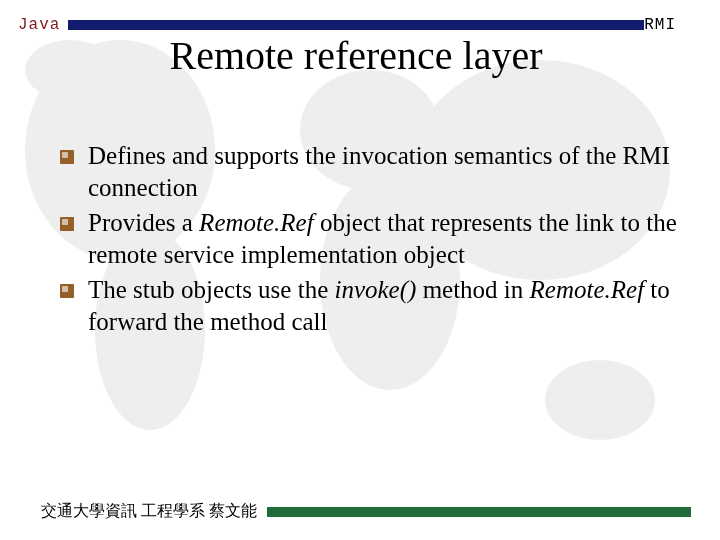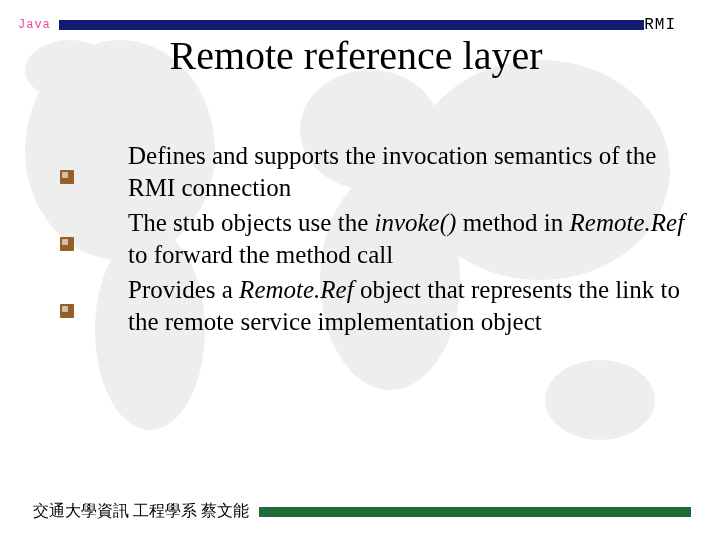--- a/index.html
+++ b/index.html
@@ -27,23 +27,23 @@
     position: absolute;
     top: 16px;
     left: 0;
     right: 0;
     display: flex;
     align-items: center;
     padding: 0 16px 0 18px;
   }
   .hdr-left {
     font-family: "Courier New", monospace;
-    font-size: 12px;
+    font-size: 16px;
     letter-spacing: 1px;
-    color: #ec4899;
+    color: #7f1d1d;
     margin-right: 8px;
   }
   .hdr-bar {
     flex: 1;
     height: 10px;
     background: #131b6f;
   }
   .hdr-right {
     font-family: "Courier New", monospace;
     font-size: 16px;
@@ -63,23 +63,22 @@
   }
   
   .body-list {
     position: absolute;
     top: 140px;
     left: 60px;
     right: 30px;
   }
   .item {
     display: flex;
-    align-items: center;
+    align-items: flex-start;
     margin-bottom: 4px;
-    gap: 40px;
   }
   .bullet {
     width: 14px;
     height: 14px;
     margin-top: 10px;
     margin-right: 14px;
     flex: 0 0 14px;
     position: relative;
   }
   .bullet::before {
@@ -100,21 +99,21 @@
   .item-text {
     font-size: 25px;
     line-height: 1.26;
     color: #000;
   }
   .item-text i { font-style: italic; }
   
   .footer-row {
     position: absolute;
     bottom: 18px;
-    left: 4px;
+    left: 12px;
     right: 0;
     display: flex;
     align-items: center;
     padding: 0 29px;
   }
   .ftr-left {
     font-size: 16px;
     color: #000;
     margin-right: 10px;
     white-space: nowrap;
@@ -156,25 +155,25 @@
 
   <div class="title">Remote reference layer</div>
 
   <div class="body-list">
     <div class="item">
       <div class="bullet"></div>
       <div class="item-text">Defines and supports the invocation semantics of the RMI connection</div>
     </div>
     <div class="item">
       <div class="bullet"></div>
-      <div class="item-text">The stub objects use the <i>invoke()</i> method in <i>Remote.Ref</i> to forward the method call</div>
+      <div class="item-text">Provides a <i>Remote.Ref</i> object that represents the link to the remote service implementation object</div>
     </div>
     <div class="item">
       <div class="bullet"></div>
-      <div class="item-text">Provides a <i>Remote.Ref</i> object that represents the link to the remote service implementation object</div>
+      <div class="item-text">The stub objects use the <i>invoke()</i> method in <i>Remote.Ref</i> to forward the method call</div>
     </div>
   </div>
 
   <div class="footer-row">
     <span class="ftr-left">交通大學資訊 工程學系 蔡文能</span>
     <div class="ftr-bar"></div>
   </div>
 
 </div>
 

